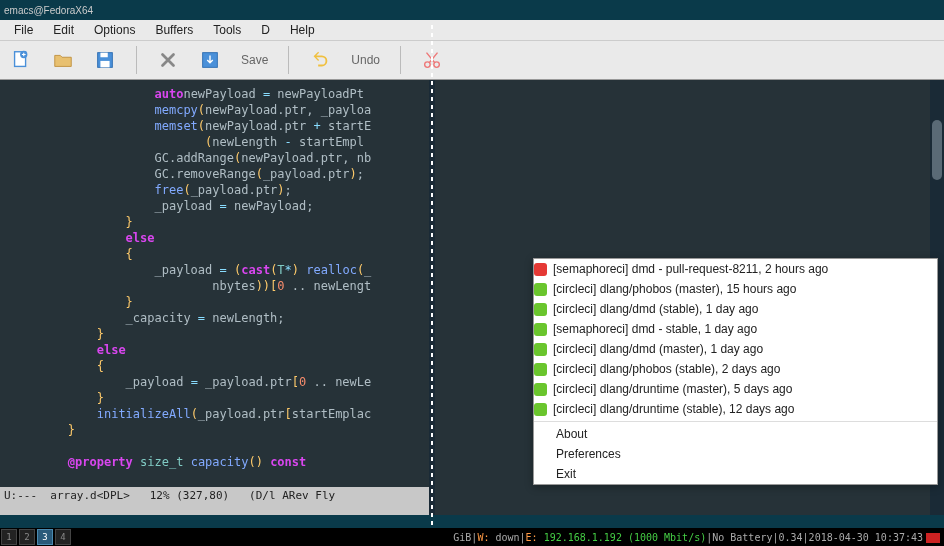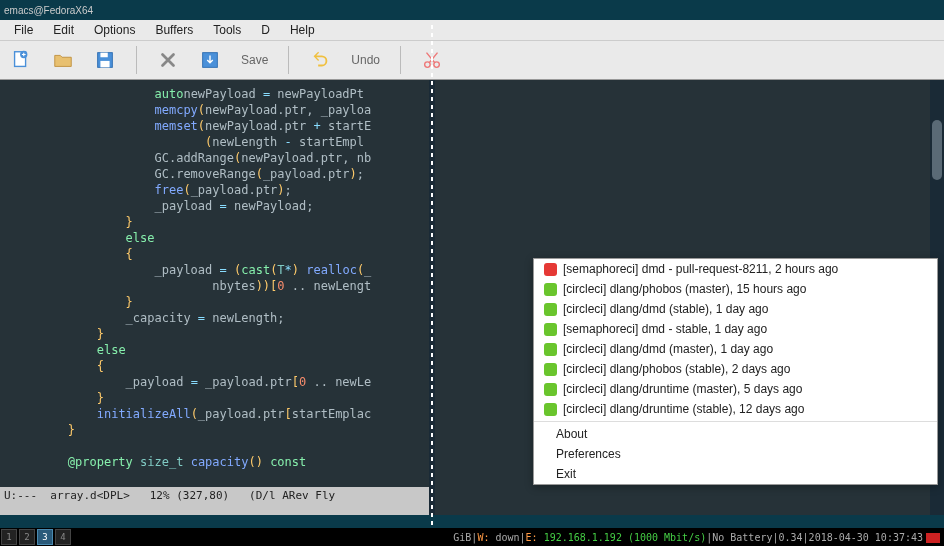--- a/index.html
+++ b/index.html
@@ -94,21 +94,21 @@
 }
 .scroll-thumb {
   position: absolute;
   right: 2px;
   top: 40px;
   width: 10px;
   height: 60px;
   background: #5a6a76;
   border-radius: 5px;
 }
-.code .kw { color: #86efac; font-weight: normal; }
+.code .kw { color: #d946ef; font-weight: bold; }
 .code .tp { color: #80cbc4; }
 .code .fn { color: #82aaff; }
 .code .op { color: #89ddff; }
 .code .num { color: #f78c6c; }
 .code .br { color: #ffcb6b; }
 .modeline {
   position: absolute;
   bottom: 0;
   left: 0;
   width: 429px;
@@ -165,21 +165,21 @@
   background: #fff;
   border: 1px solid #999;
   box-shadow: 0 2px 8px rgba(0,0,0,0.3);
   font-size: 12px;
   color: #222;
   z-index: 100;
 }
 .popup-item {
   display: flex;
   align-items: center;
-  padding: 3px 10px;
+  padding: 3px 0;
   gap: 6px;
 }
 .popup-item .dot {
   width: 13px;
   height: 13px;
   border-radius: 3px;
   flex-shrink: 0;
 }
 .dot.green { background: #6ac52d; }
 .dot.red { background: #e53935; }

